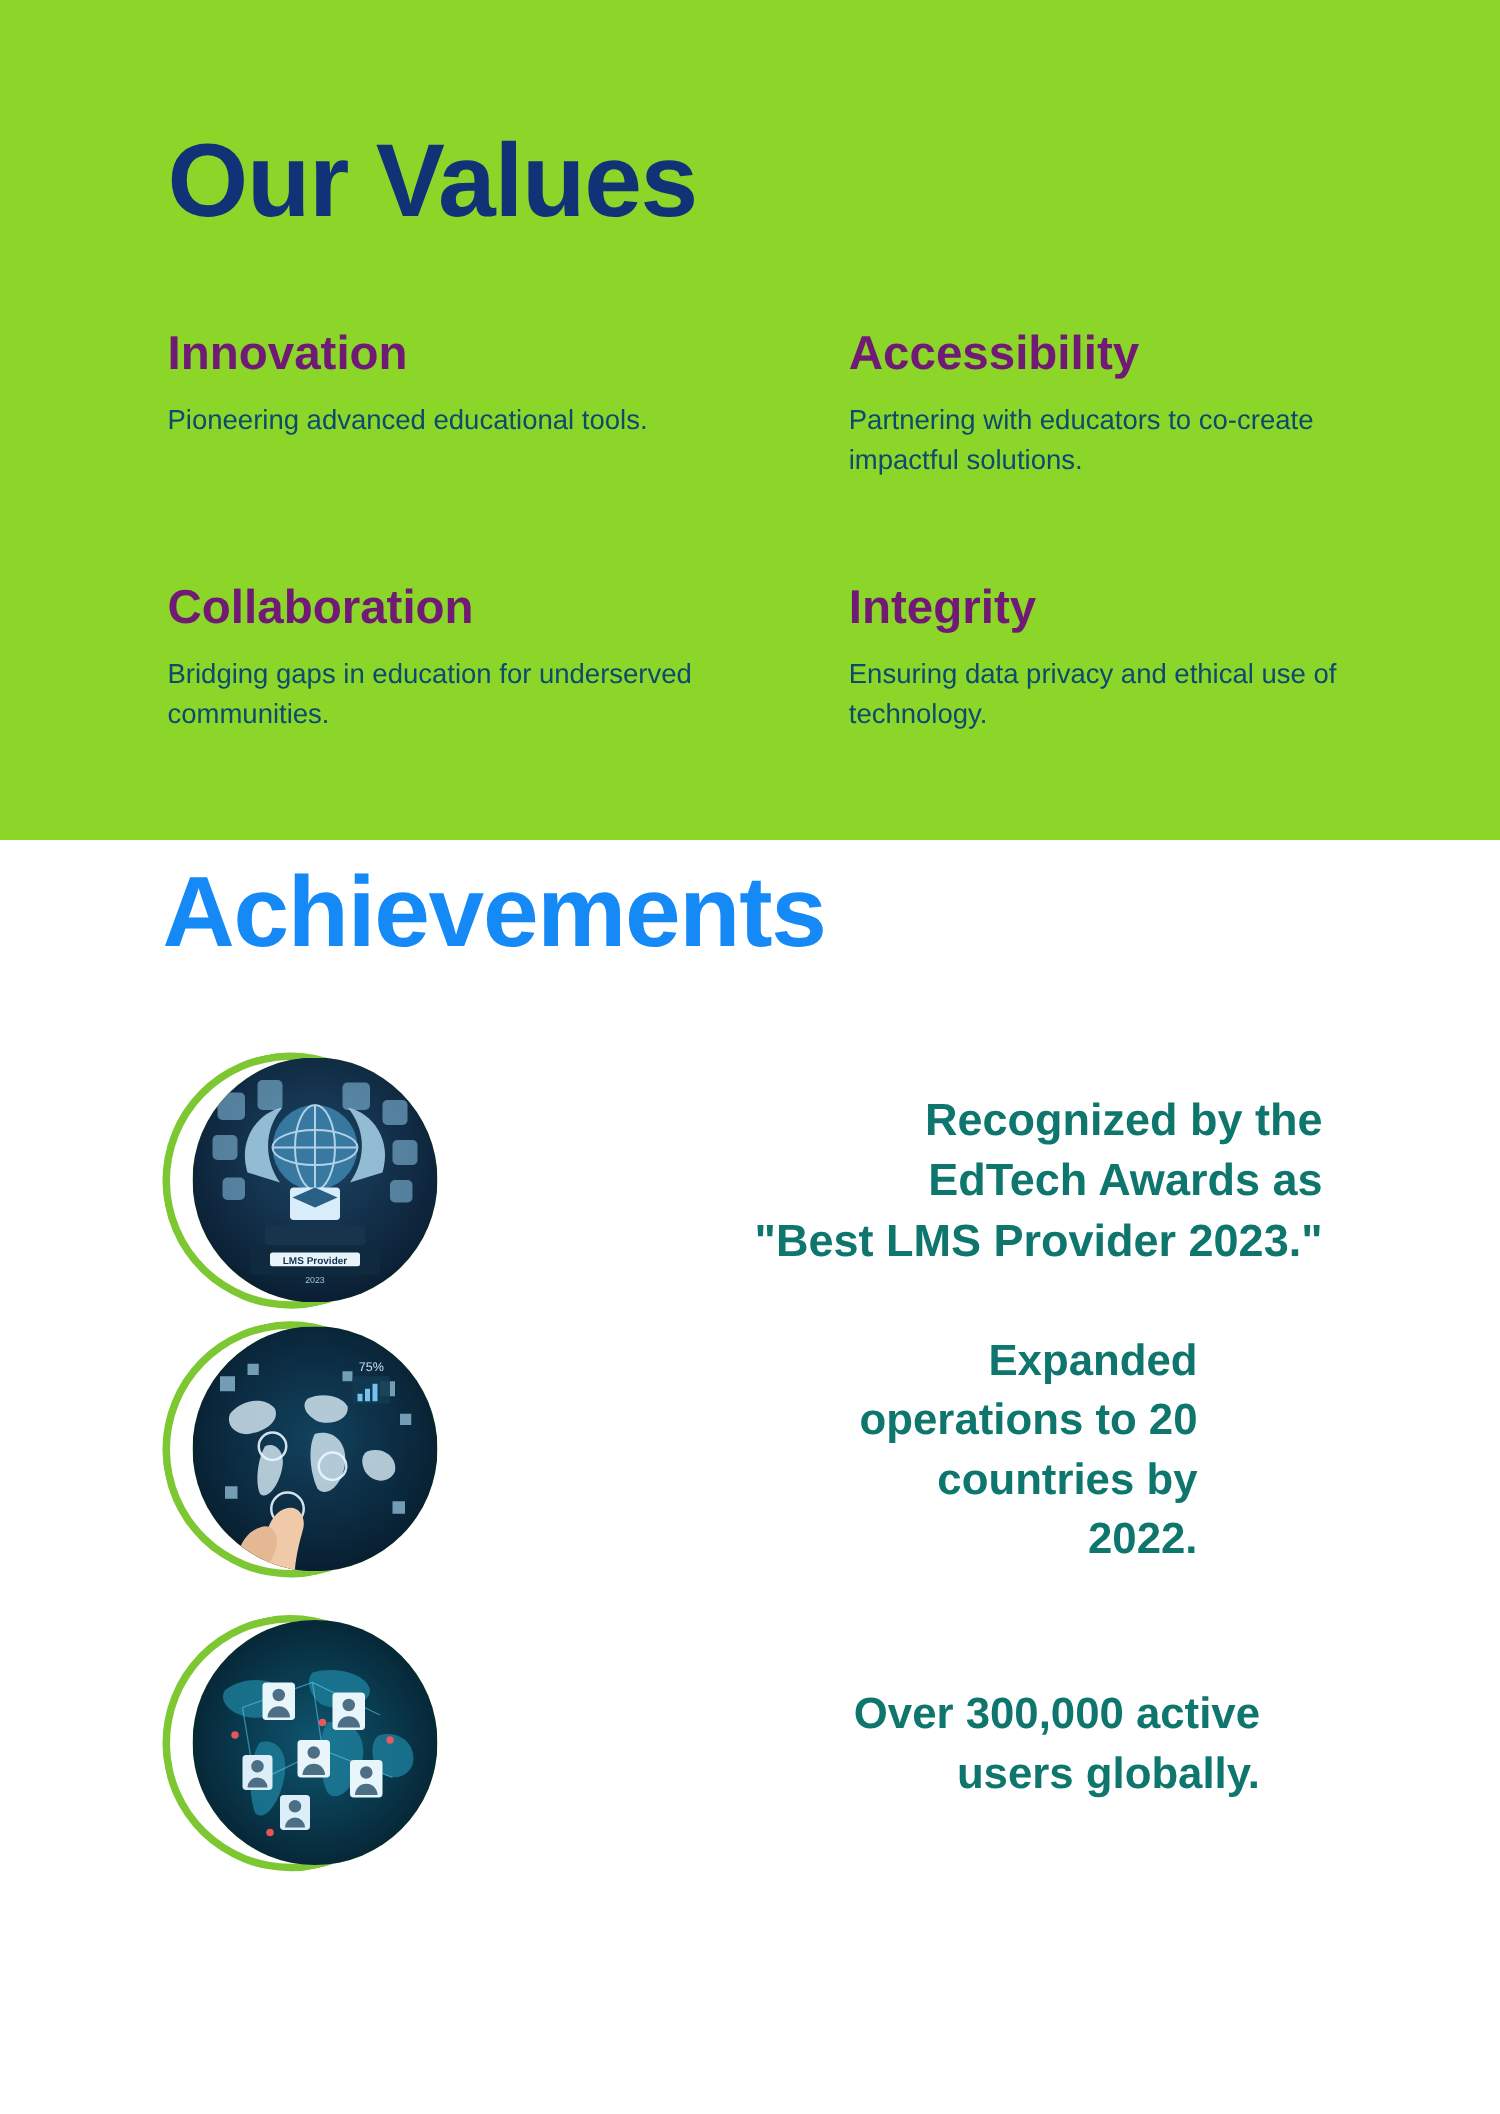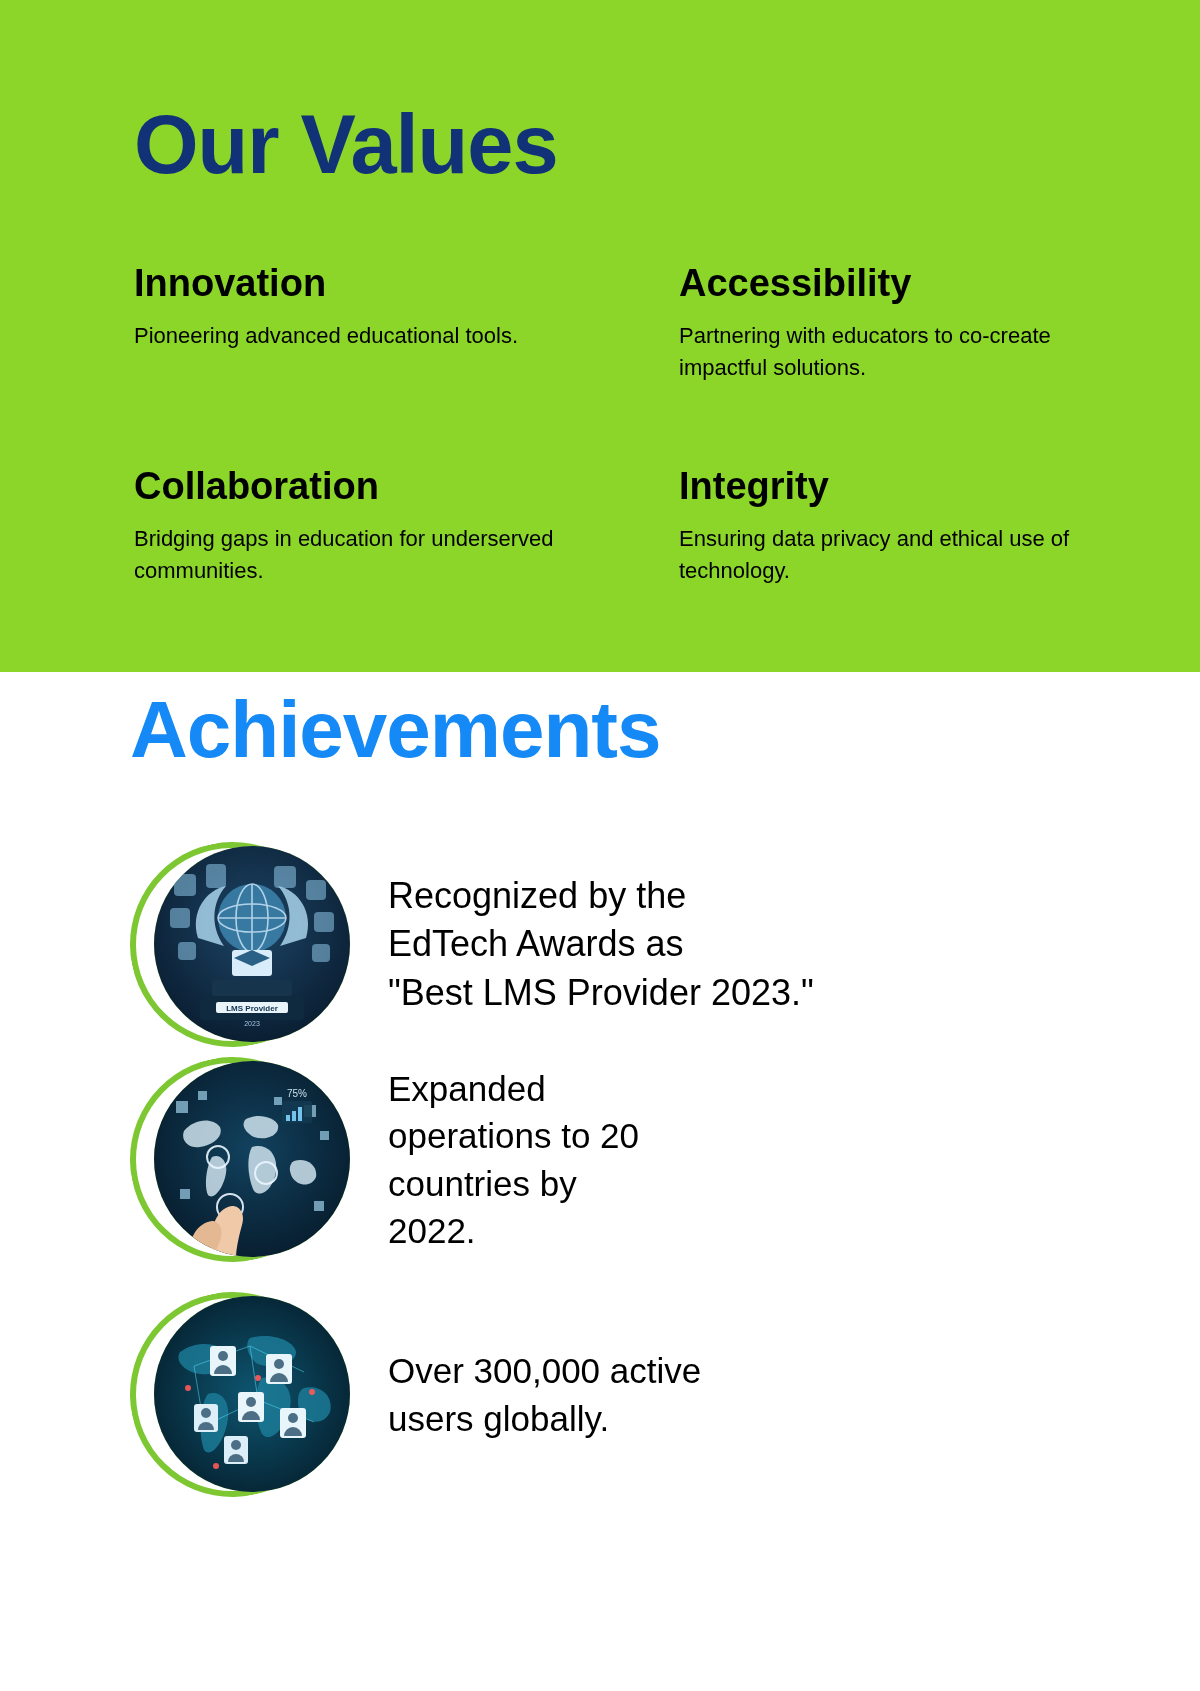--- a/index.html
+++ b/index.html
@@ -50,28 +50,28 @@
     grid-template-columns: 545px 455px;
     grid-template-rows: auto auto;
     row-gap: 82px;
   }
 
   .value-item { }
 
   .value-name {
     font-size: 38px;
     font-weight: bold;
-    color: #000000;
+    color: #701a75;
     line-height: 1.15;
     margin-bottom: 14px;
   }
 
   .value-desc {
     font-size: 22px;
-    color: #000000;
+    color: #0c4a6e;
     line-height: 1.45;
     max-width: 420px;
   }
 
   .value-item.right .value-desc { max-width: 400px; }
 
   
   .achievements-section {
     position: absolute;
     left: 0;
@@ -133,24 +133,24 @@
     height: 196px;
     border-radius: 50%;
     overflow: hidden;
     background: #bef264;
   }
 
   .badge .photo svg { display: block; }
 
   .achievement-text {
     flex: 1;
-    text-align: left;
+    text-align: right;
     font-size: 36px;
-    font-weight: normal;
-    color: #000000;
+    font-weight: bold;
+    color: #0f766e;
     line-height: 1.35;
     padding-left: 20px;
     padding-right: 10px;
     white-space: pre-line;
   }
 
   .row2 .achievement-text { font-size: 35px; padding-right: 130px; }
   .row3 .achievement-text { font-size: 35px; padding-right: 80px; }
   .row1 .achievement-text { padding-right: 30px; }
 </style>

